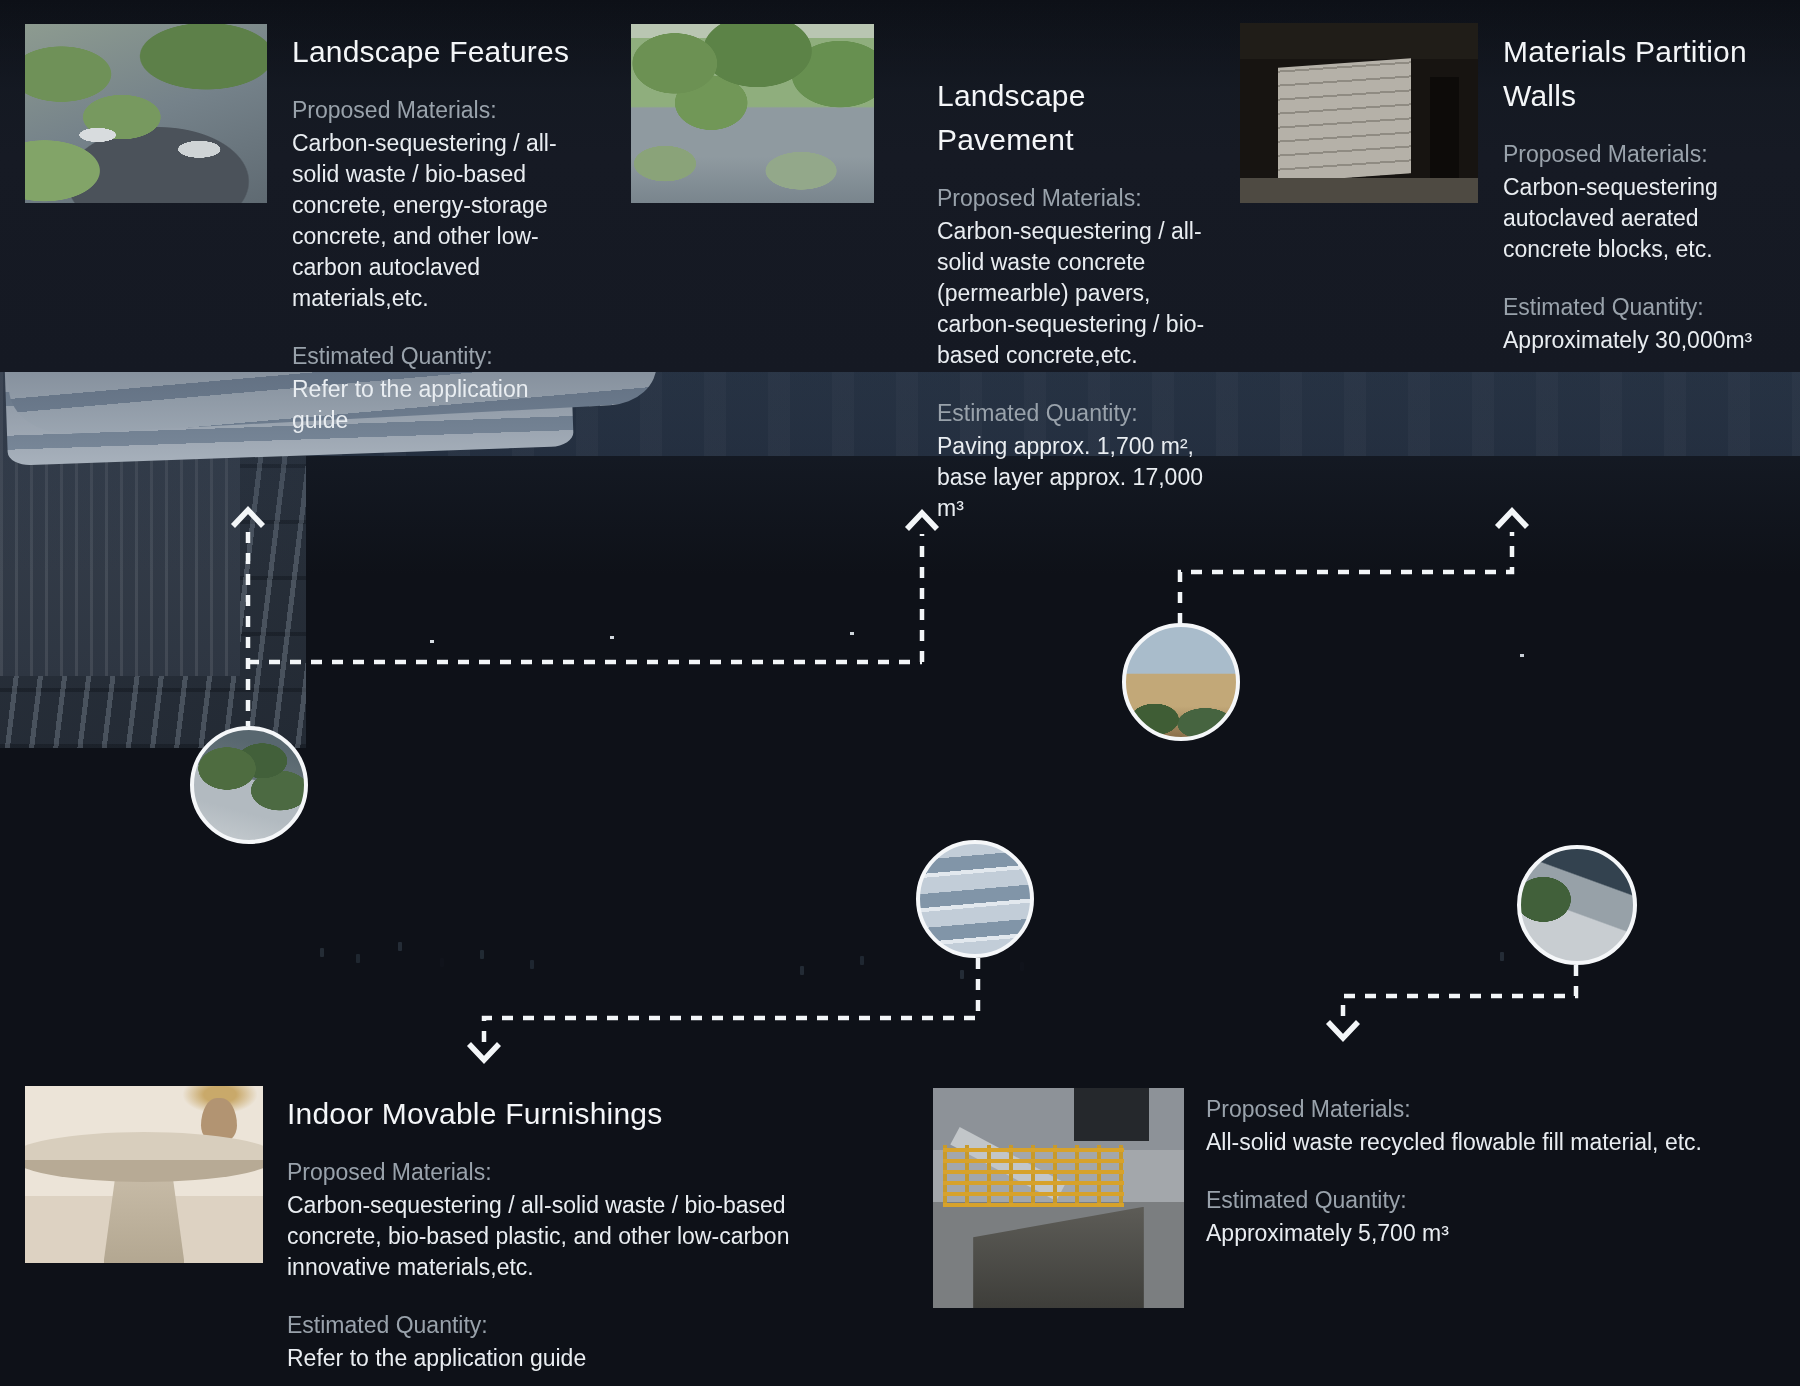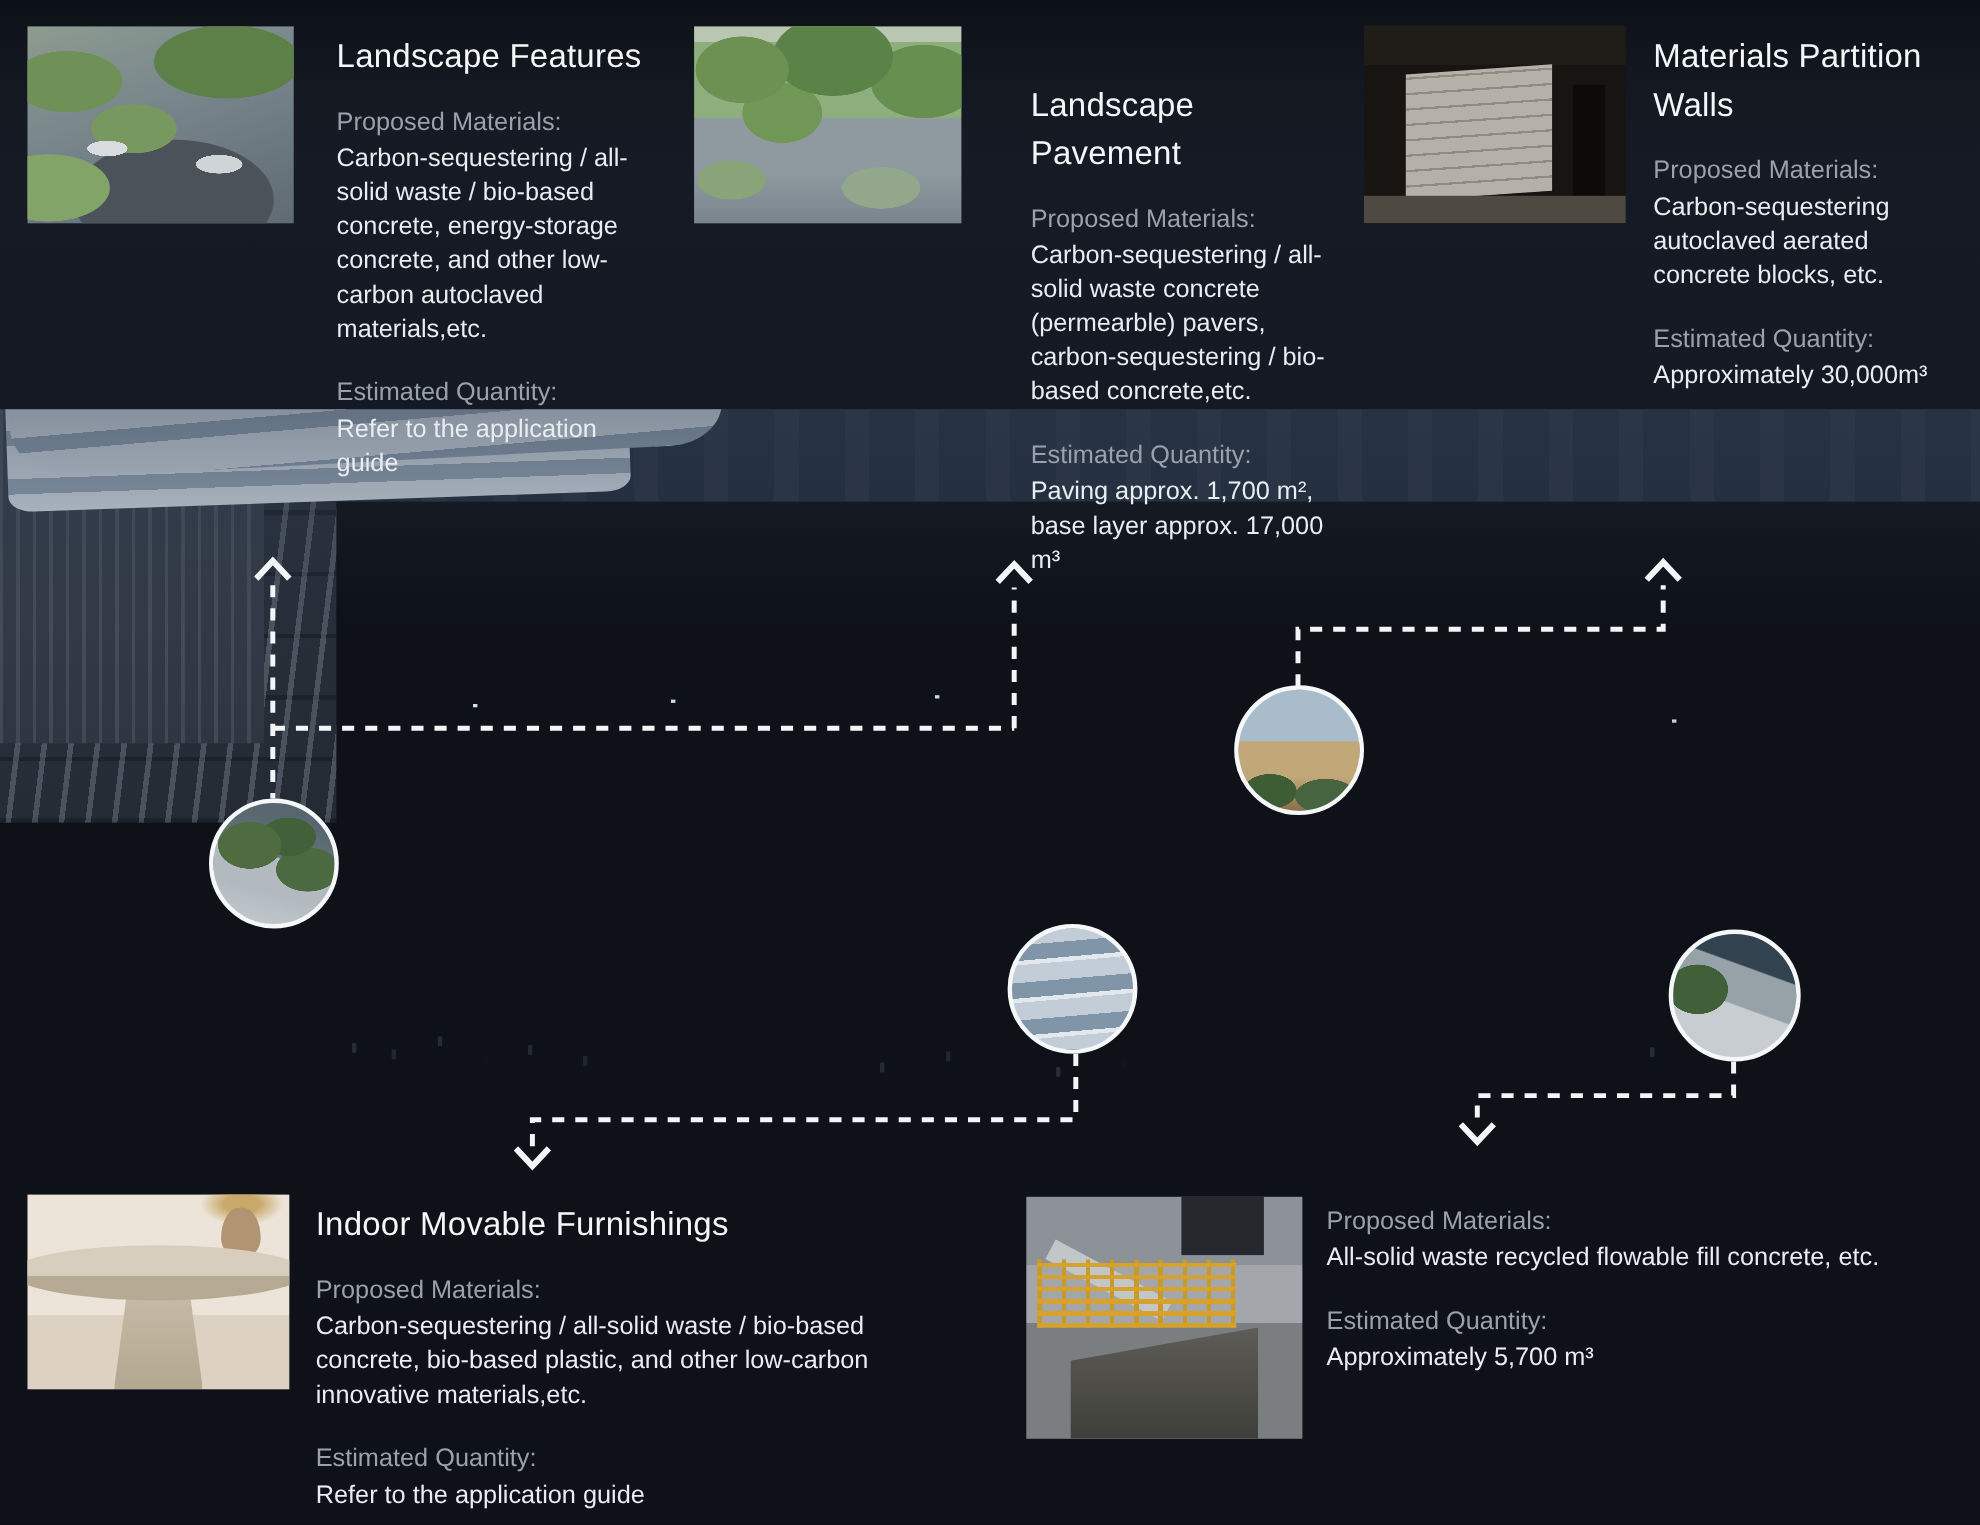--- a/index.html
+++ b/index.html
@@ -183,21 +183,21 @@
   .ph-5{left:933px;top:1088px;width:251px;height:220px;
       background:linear-gradient(180deg,#8d9298 0 28%,#a3a7ab 28% 52%,#7b7e80 52%);}
   .ph-5 .panel{position:absolute;left:56%;top:0;width:30%;height:24%;background:#25282c;}
   .ph-5 .fence{position:absolute;left:4%;top:26%;width:72%;height:28%;
       background:repeating-linear-gradient(0deg,#d7a22b 0 4px,transparent 4px 11px),
                  repeating-linear-gradient(90deg,#c89a2a 0 4px,transparent 4px 22px);}
   .ph-5 .chute{position:absolute;left:6%;top:30%;width:48%;height:9%;background:#c2c6c9;transform:rotate(28deg);}
   .ph-5 .pit{position:absolute;left:16%;top:54%;width:68%;height:46%;
       background:linear-gradient(#5d5c57,#3e3e3a);clip-path:polygon(0 30%,100% 0,100% 100%,0 100%);}
 
-  .col-1{left:306px;top:30px;width:282px;}
+  .col-1{left:292px;top:30px;width:282px;}
   .col-2{left:937px;top:30px;width:272px;margin-top:44px;}
   .col-3{left:1503px;top:30px;width:272px;}
   .col-4{left:287px;top:1092px;width:532px;}
   .col-5{left:1206px;top:1094px;width:560px;}
 </style>
 </head>
 <body>
 
 <div id="stage">
 
@@ -308,18 +308,18 @@
   </div>
 
   <div class="abs card-photo ph-5">
     <div class="panel"></div>
     <div class="chute"></div>
     <div class="fence"></div>
     <div class="pit"></div>
   </div>
   <div class="abs card-col col-5">
     <p class="card-label">Proposed Materials:</p>
-    <p class="card-text">All-solid waste recycled flowable fill concrete, etc.</p>
+    <p class="card-text">All-solid waste recycled flowable fill material, etc.</p>
     <p class="card-label">Estimated Quantity:</p>
     <p class="card-text">Approximately 5,700 m³</p>
   </div>
 
 </div>
 
 </body></html>

